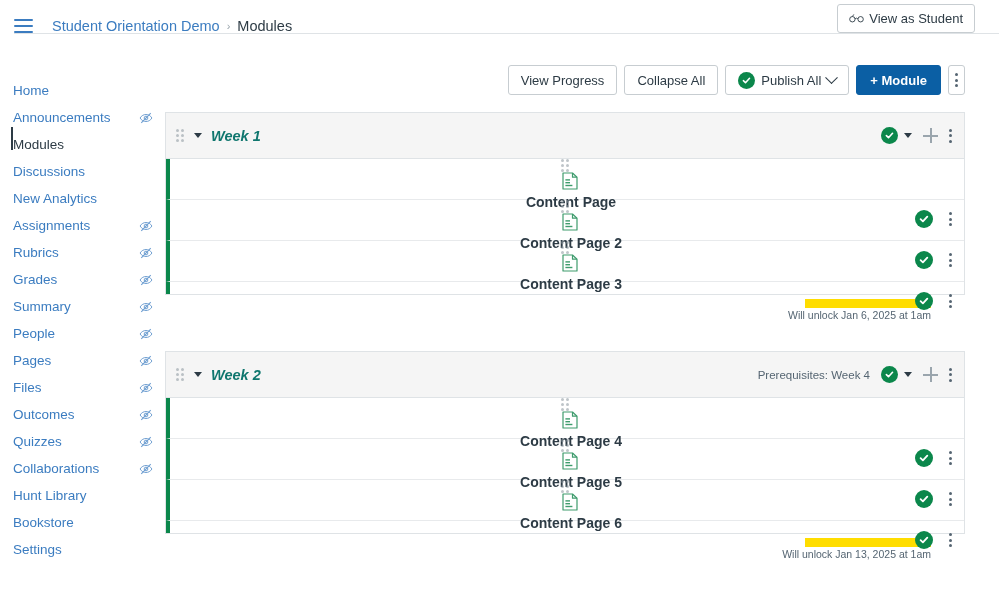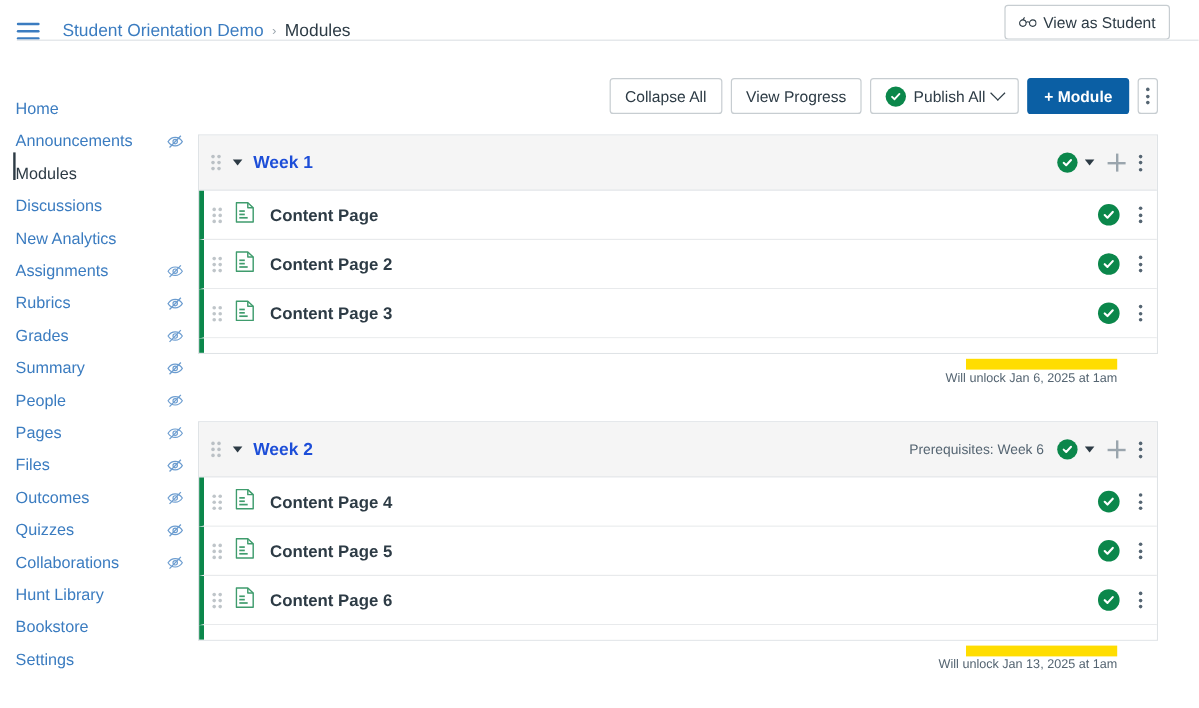--- a/index.html
+++ b/index.html
@@ -188,22 +188,23 @@
     border-left: 4.5px solid transparent;
     border-right: 4.5px solid transparent;
     border-top: 5px solid #2D3B45;
     cursor: pointer;
     flex: 0 0 auto;
   }
   .module-title {
     margin-left: 9px;
     font-size: 14.5px;
     font-weight: bold;
-    color: #1d4ed8;
-    cursor: pointer;
+    color: #0f766e;
+    cursor: pointer;
+    font-style: italic;
   }
   .module-header-right {
     margin-left: auto;
     display: flex;
     align-items: center;
     gap: 11px;
   }
   .prereq-text { font-size: 11.5px; color: #556572; white-space: nowrap; }
 
   .pub-icon {
@@ -239,20 +240,21 @@
   
   .module-items { position: relative; }
   .module-item {
     display: flex;
     align-items: center;
     height: 41px;
     border-bottom: 1px solid #e8eaec;
     border-left: 4px solid #0b874b;
     padding: 0 12px 0 7px;
     background: #fff;
+    flex-direction: column;
   }
   .module-item:last-child { border-bottom: 1px solid #e8eaec; }
   .item-icon { margin-left: 11px; flex: 0 0 auto; }
   .item-title {
     margin-left: 13px;
     font-size: 14px;
     font-weight: bold;
     color: #2D3B45;
     cursor: pointer;
   }
@@ -432,22 +434,22 @@
         <span class="nav-label">Bookstore</span>
       </div>
       <div class="nav-item">
         <span class="nav-label">Settings</span>
       </div>
     </nav>
 
   <div class="main">
 
     <div class="toolbar">
+      <button class="tb-btn">View Progress</button>
       <button class="tb-btn">Collapse All</button>
-      <button class="tb-btn">View Progress</button>
       <button class="tb-btn">
         <span class="pub-icon">
           <svg width="11" height="11" viewBox="0 0 12 12">
               <path d="M2.6 6.2 L4.9 8.4 L9.3 3.6" fill="none" stroke="#fff" stroke-width="1.7" stroke-linecap="round" stroke-linejoin="round"></path>
             </svg>
         </span>
         <span>Publish All</span>
         <span class="chev-down"></span>
       </button>
       <button class="tb-btn primary">+ Module</button>
@@ -597,21 +599,21 @@
                 <i></i>
                 <i></i>
                 <i></i>
                 <i></i>
                 <i></i>
                 <i></i>
               </span>
       <span class="collapse-caret"></span>
       <span class="module-title">Week 2</span>
       <span class="module-header-right">
-        <span class="prereq-text">Prerequisites: Week 6</span>
+        <span class="prereq-text">Prerequisites: Week 4</span>
         <span class="pub-icon">
                   <svg width="11" height="11" viewBox="0 0 12 12">
                     <path d="M2.6 6.2 L4.9 8.4 L9.3 3.6" fill="none" stroke="#fff" stroke-width="1.8" stroke-linecap="round" stroke-linejoin="round"></path>
                   </svg>
                 </span>
         <span class="pub-caret"></span>
         <span class="plus-icon"></span>
         <span class="kebab-dots">
                   <i></i>
                   <i></i>

